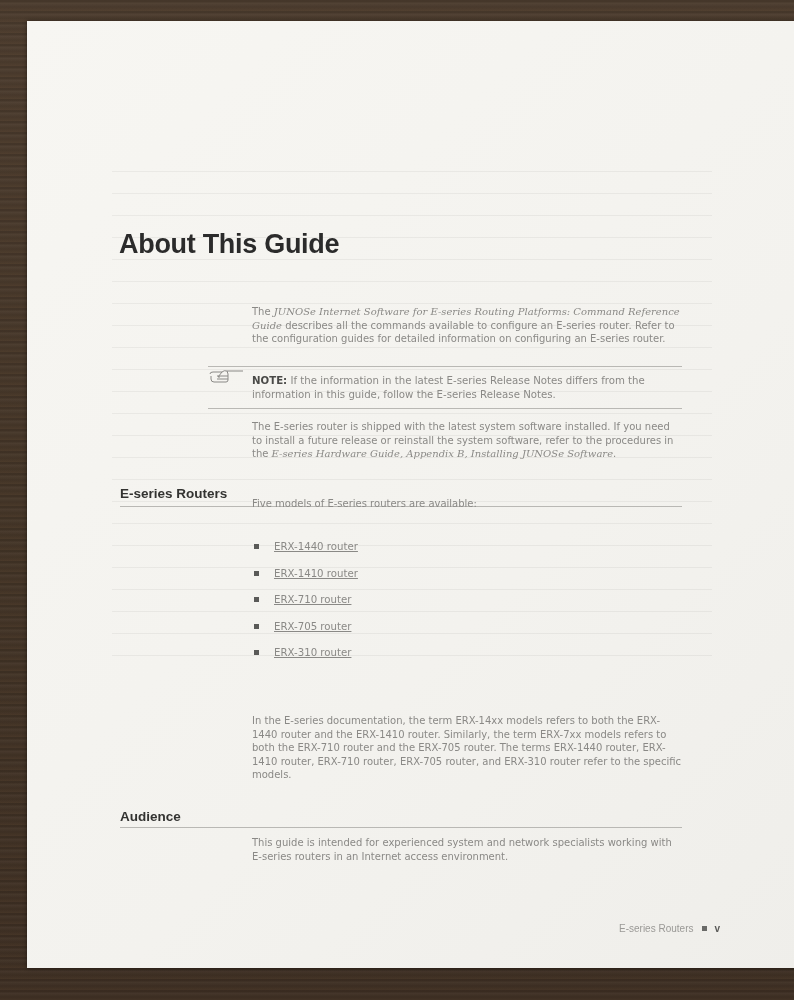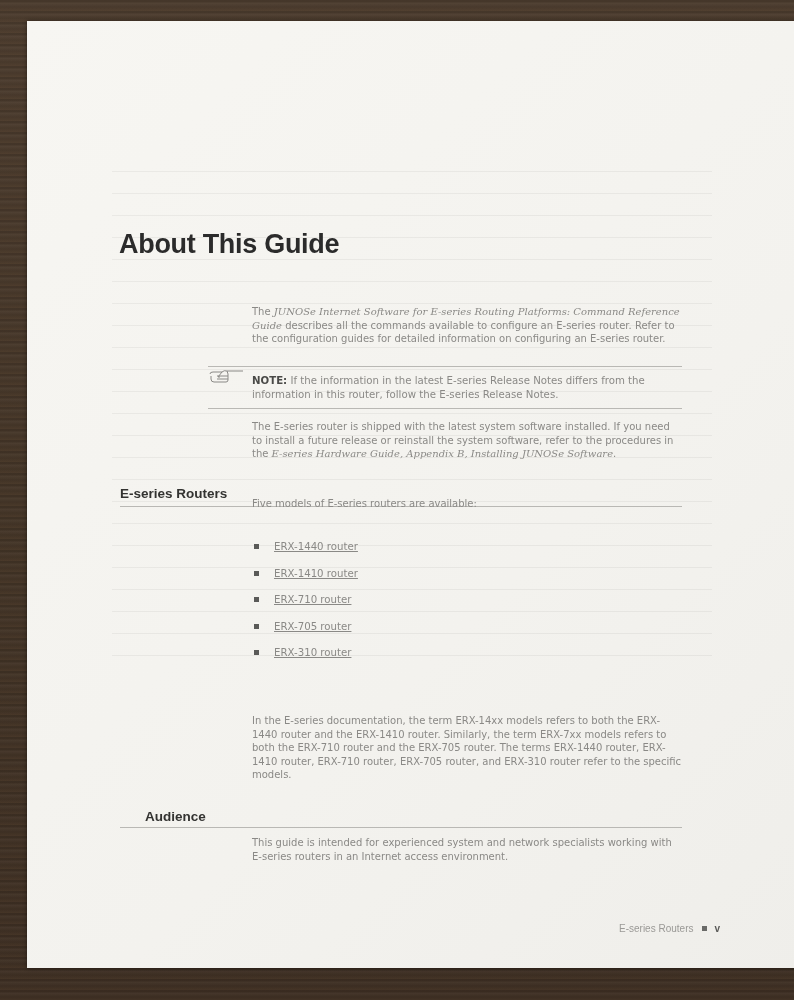--- a/index.html
+++ b/index.html
@@ -68,42 +68,42 @@
   <h1 class="title">About This Guide</h1>
 
   <p class="body-text" style="top:284px;"><span>The </span><i>JUNOSe Internet Software for E-series Routing Platforms: Command Reference Guide</i><span> describes all the commands available to configure an E-series router. Refer to the configuration guides for detailed information on configuring an E-series router.</span></p>
 
   <div class="rule" style="left:181px; top:345px; width:474px;"></div>
   <svg class="note-icon" viewBox="0 0 38 20">
     <g fill="none" stroke="#8a8986" stroke-width="1">
       <path d="M2 6 Q2 4 5 4 L14 4 Q16 2 19 3 L35 3 M19 3 L20 6 M14 4 L10 9 L12 9 M6 14 Q3 14 3 11 L3 8 M6 14 L18 14 Q20 14 20 12 L20 6 M9 8 L20 8 M9 11 L20 11"></path>
     </g>
   </svg>
-  <p class="note-text"><b>NOTE:</b><span> If the information in the latest E-series Release Notes differs from the information in this router, follow the E-series Release Notes.</span></p>
+  <p class="note-text"><b>NOTE:</b><span> If the information in the latest E-series Release Notes differs from the information in this guide, follow the E-series Release Notes.</span></p>
   <div class="rule" style="left:181px; top:387px; width:474px;"></div>
 
   <p class="body-text" style="top:399px;"><span>The E-series router is shipped with the latest system software installed. If you need to install a future release or reinstall the system software, refer to the procedures in the </span><i>E-series Hardware Guide, Appendix B, Installing JUNOSe Software</i><span>.</span></p>
 
   <h2 class="section-heading" style="top:465px;">E-series Routers</h2>
   <div class="rule" style="left:93px; top:485px; width:562px;"></div>
 
   <p class="body-text" style="top:476px;">Five models of E-series routers are available:</p>
 
   <ul class="bullet-list">
     <li class="bullet-item"><span class="bullet-mark"></span><span>ERX-1440 router</span></li>
     <li class="bullet-item"><span class="bullet-mark"></span><span>ERX-1410 router</span></li>
     <li class="bullet-item"><span class="bullet-mark"></span><span>ERX-710 router</span></li>
     <li class="bullet-item"><span class="bullet-mark"></span><span>ERX-705 router</span></li>
     <li class="bullet-item"><span class="bullet-mark"></span><span>ERX-310 router</span></li>
   </ul>
 
 
   <p class="body-text" style="top:693px;">In the E-series documentation, the term ERX-14xx models refers to both the ERX-1440 router and the ERX-1410 router. Similarly, the term ERX-7xx models refers to both the ERX-710 router and the ERX-705 router. The terms ERX-1440 router, ERX-1410 router, ERX-710 router, ERX-705 router, and ERX-310 router refer to the specific models.</p>
 
-  <h2 class="section-heading" style="top:788px;margin-left:25px;">Audience</h2>
+  <h2 class="section-heading" style="top:788px;">Audience</h2>
   <div class="rule" style="left:93px; top:806px; width:562px;"></div>
 
   <p class="body-text" style="top:815px;">This guide is intended for experienced system and network specialists working with E-series routers in an Internet access environment.</p>
 
   <div class="footer">
     <span>E-series Routers</span><span class="sq"></span><span class="pg">v</span>
   </div>
 </div>
 
 </body></html>

